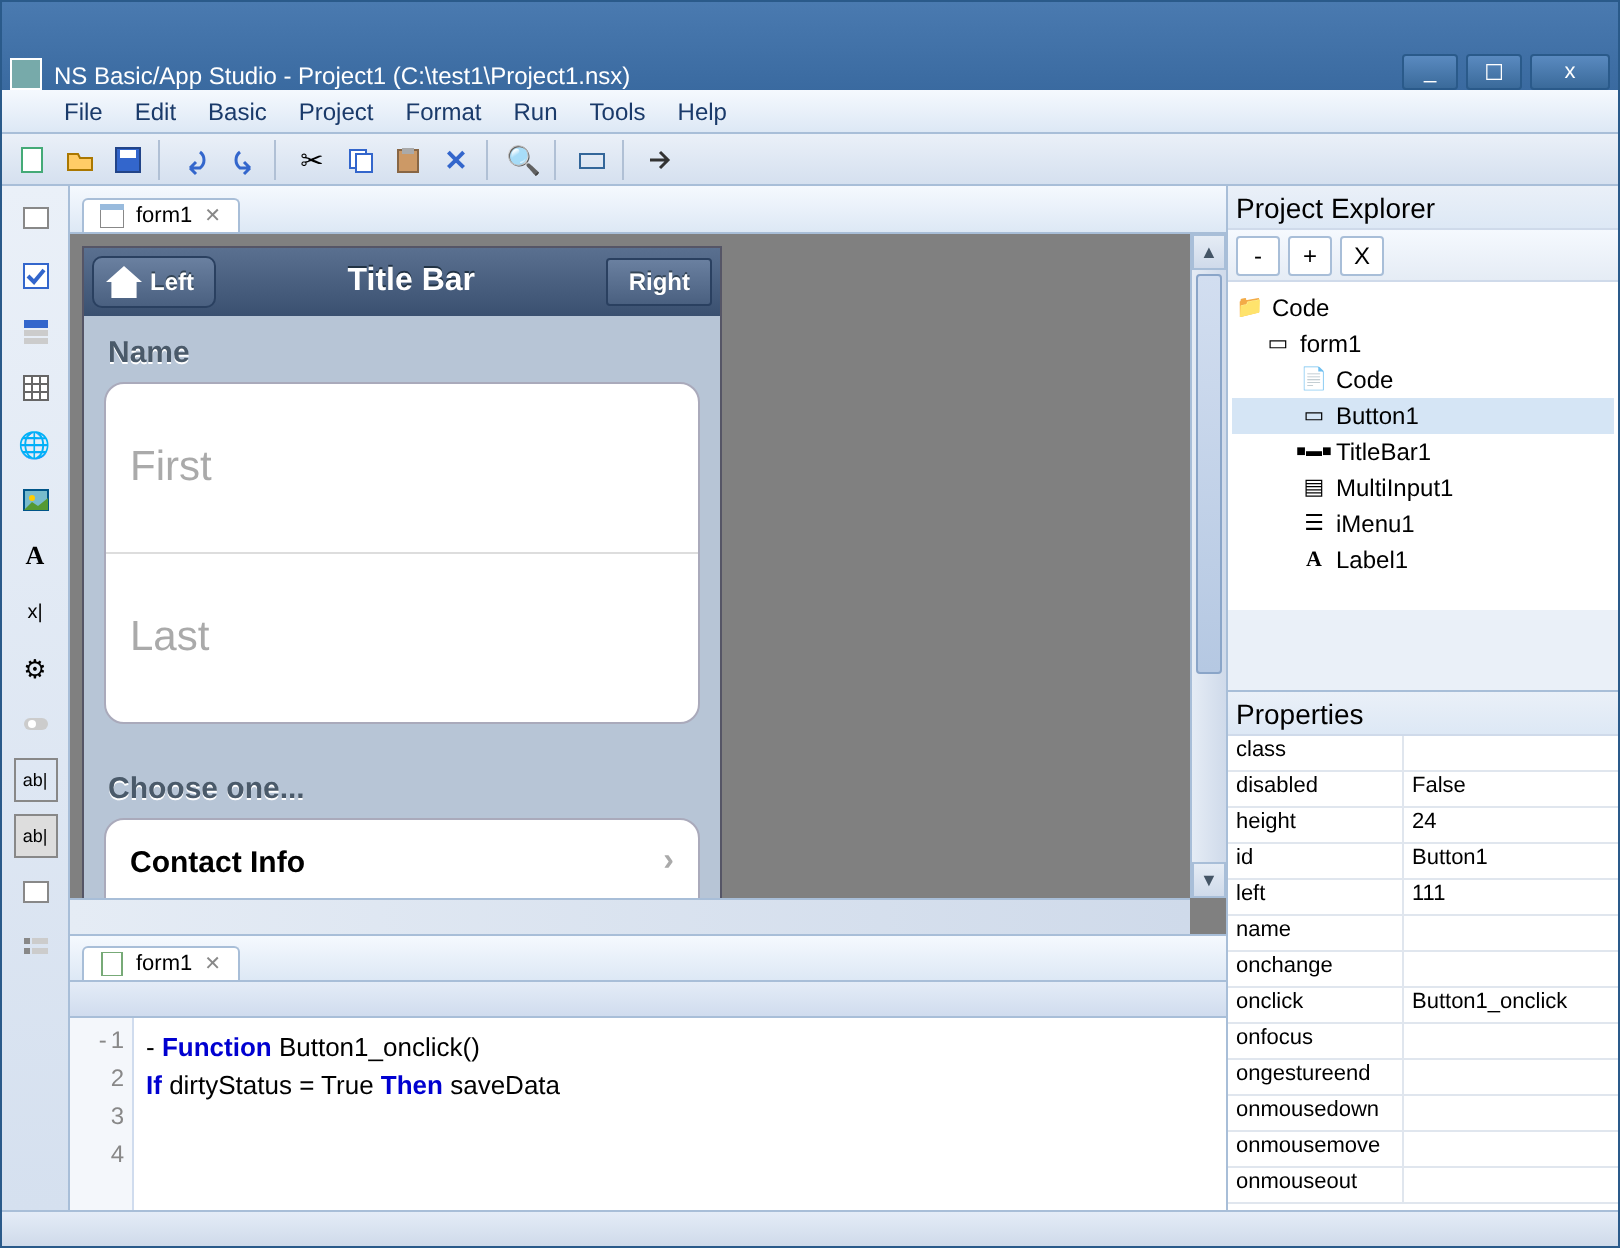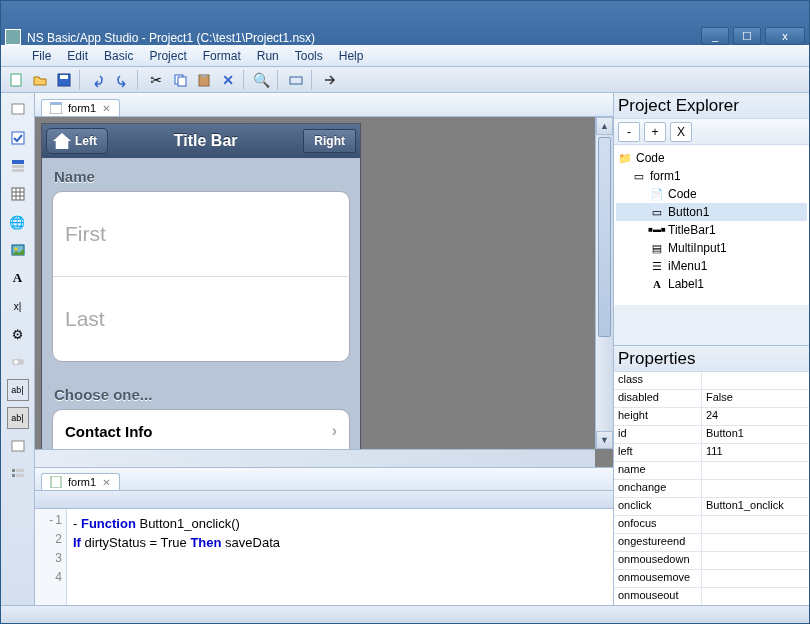--- a/index.html
+++ b/index.html
@@ -66,21 +66,21 @@
 .code-tabstrip { height: 24px; background: linear-gradient(#f5f9fe, #dde8f5); display: flex; align-items: flex-end; padding: 0 6px; border-top: 1px solid #a8bed8; border-bottom: 1px solid #a8bed8; }
 .code-header { height: 18px; background: linear-gradient(#e4ecf7,#d0dcee); border-bottom: 1px solid #a8bed8; }
 .code-area { height: 96px; background: #fff; font-family: Consolas, monospace; font-size: 13px; display: flex; }
 .gutter { width: 32px; background: #f4f7fb; border-right: 1px solid #d0dcee; text-align: right; padding: 2px 4px 0 0; color: #888; font-size: 12px; line-height: 19px; }
 .gutter .fold { color: #888; margin-right: 2px; }
 .code-lines { padding: 5px 6px 0; line-height: 19px; }
 .kw { color: #0000d0; font-weight: bold; }
 
 
 .right { width: 196px; display: flex; flex-direction: column; border-left: 1px solid #a8bed8; background: #eaf0f8; }
-.panel-title { font-size: 17px; padding: 3px 4px 2px; background: linear-gradient(#eaf0f8,#dde8f5); border-bottom: 1px solid #cfdaea; }
+.panel-title { font-size: 14px; padding: 3px 4px 2px; background: linear-gradient(#eaf0f8,#dde8f5); border-bottom: 1px solid #cfdaea; }
 .explorer-tools { height: 26px; background: linear-gradient(#f5f9fe, #e5ecf5); border-bottom: 1px solid #cfdaea; display: flex; align-items: center; gap: 4px; padding: 0 4px; }
 .etool { width: 22px; height: 20px; border: 1px solid #a8bed8; background: #fff; border-radius: 2px; font-size: 12px; display: flex; align-items: center; justify-content: center; cursor: pointer; }
 .tree { flex: 1; background: #fff; font-size: 12px; padding: 4px 2px; line-height: 18px; overflow: hidden; }
 .tree-row { display: flex; align-items: center; gap: 4px; white-space: nowrap; cursor: pointer; padding: 0 2px; }
 .tree-row.sel { background: #d5e5f5; }
 .tree-ico { width: 14px; height: 14px; display: inline-flex; align-items: center; justify-content: center; font-size: 11px; }
 .ind1 { padding-left: 16px; } .ind2 { padding-left: 34px; }
 
 .props { height: 260px; display: flex; flex-direction: column; border-top: 1px solid #a8bed8; margin-top: 40px; }
 .prop-grid { flex: 1; background: #fff; font-size: 11px; overflow-y: scroll; }

